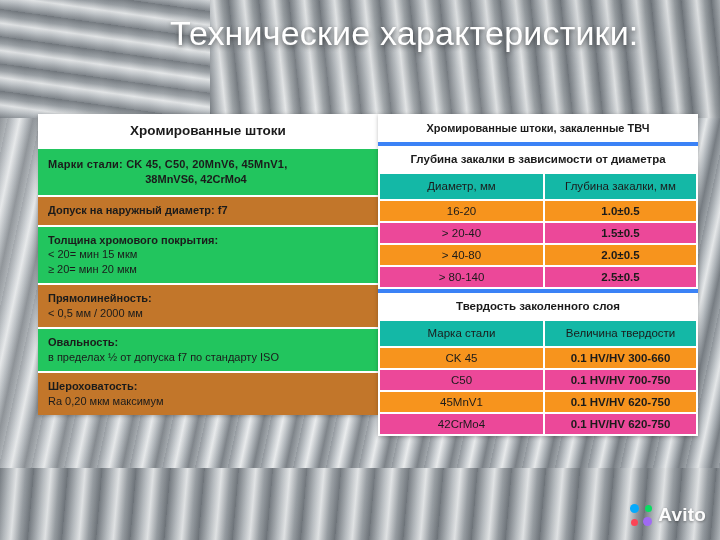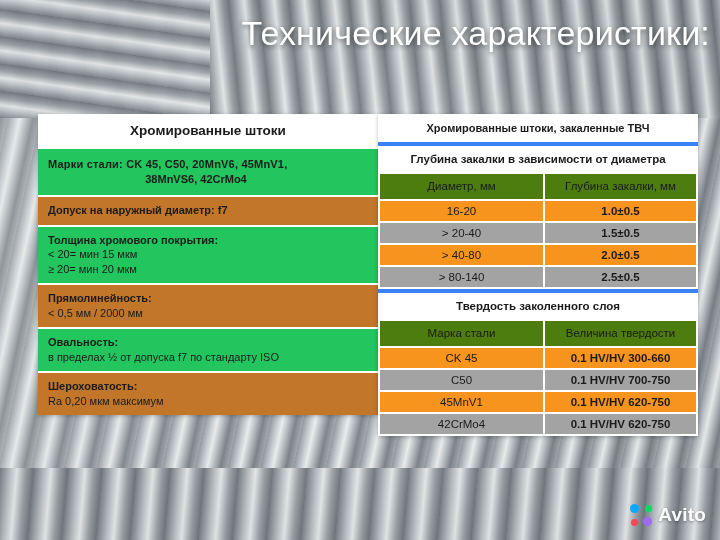--- a/index.html
+++ b/index.html
@@ -58,21 +58,21 @@
     position: absolute; inset: 0;
     background: radial-gradient(ellipse at 50% 45%, rgba(255,255,255,0.18), rgba(130,135,140,0.12) 70%);
   }
 
   
   .title {
     position: absolute;
     left: 170px;
     top: 14px;
     width: 540px;
-    text-align: right;
+    text-align: left;
     color: #ffffff;
     font-size: 34px;
     line-height: 38px;
     font-weight: 400;
     text-shadow: 0 2px 5px rgba(0,0,0,0.45);
     letter-spacing: 0.2px;
   }
 
   
   .left-panel {
@@ -143,28 +143,28 @@
   }
   table.grid td {
     border: 2px solid #ffffff;
     text-align: center;
     vertical-align: middle;
     font-size: 11.5px;
     color: #1b1b1b;
     padding: 4px 2px;
   }
   td.hdr {
-    background: #4d7c0f;
+    background: #14b8a6;
     font-size: 14px;
     line-height: 17px;
     padding: 7px 2px;
     border: 2px solid #d9d9d9;
   }
   td.o      { background: #f7941d; }
-  td.ol     { background: #a3a3a3; }
+  td.ol     { background: #ec4899; }
   td.bold   { font-weight: bold; }
   .diam-col { width: 50%; }
 
   
   .avito {
     position: absolute;
     right: 14px;
     bottom: 14px;
     display: flex;
     align-items: center;

